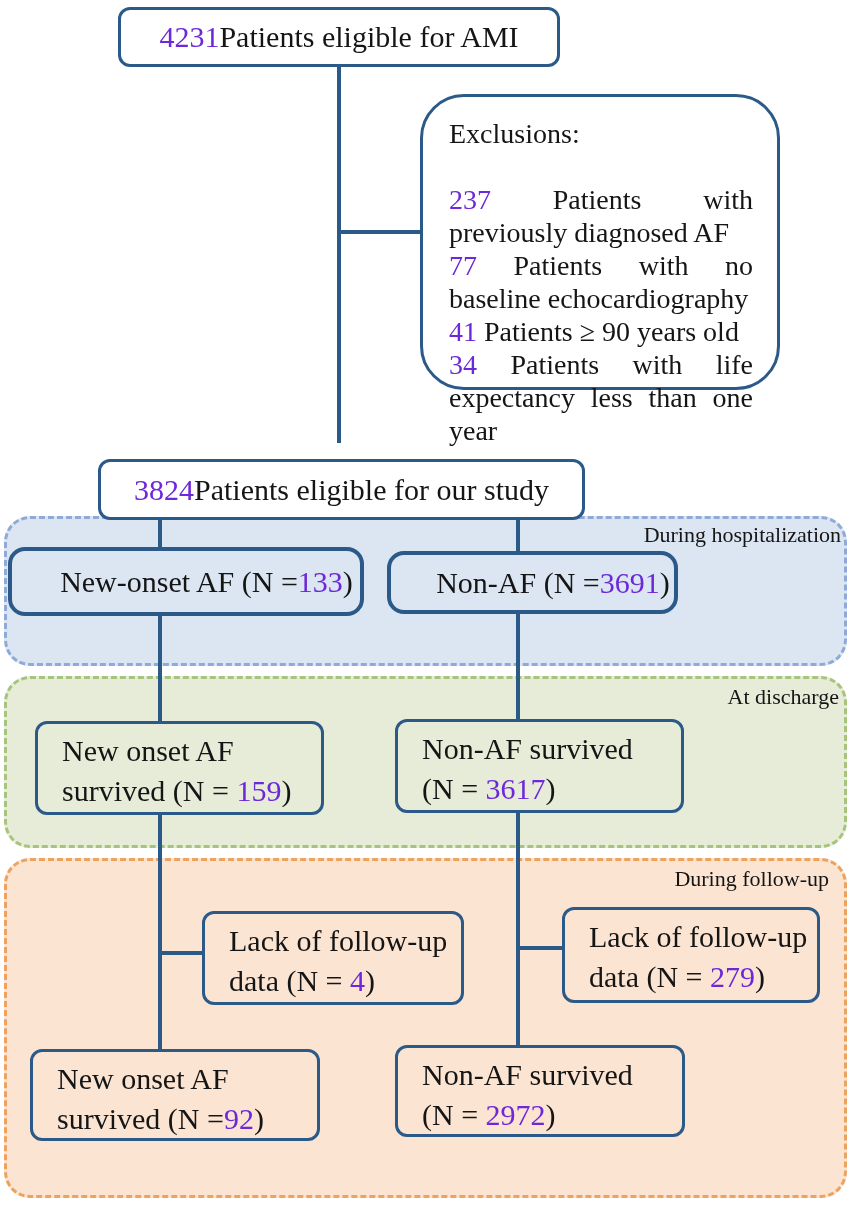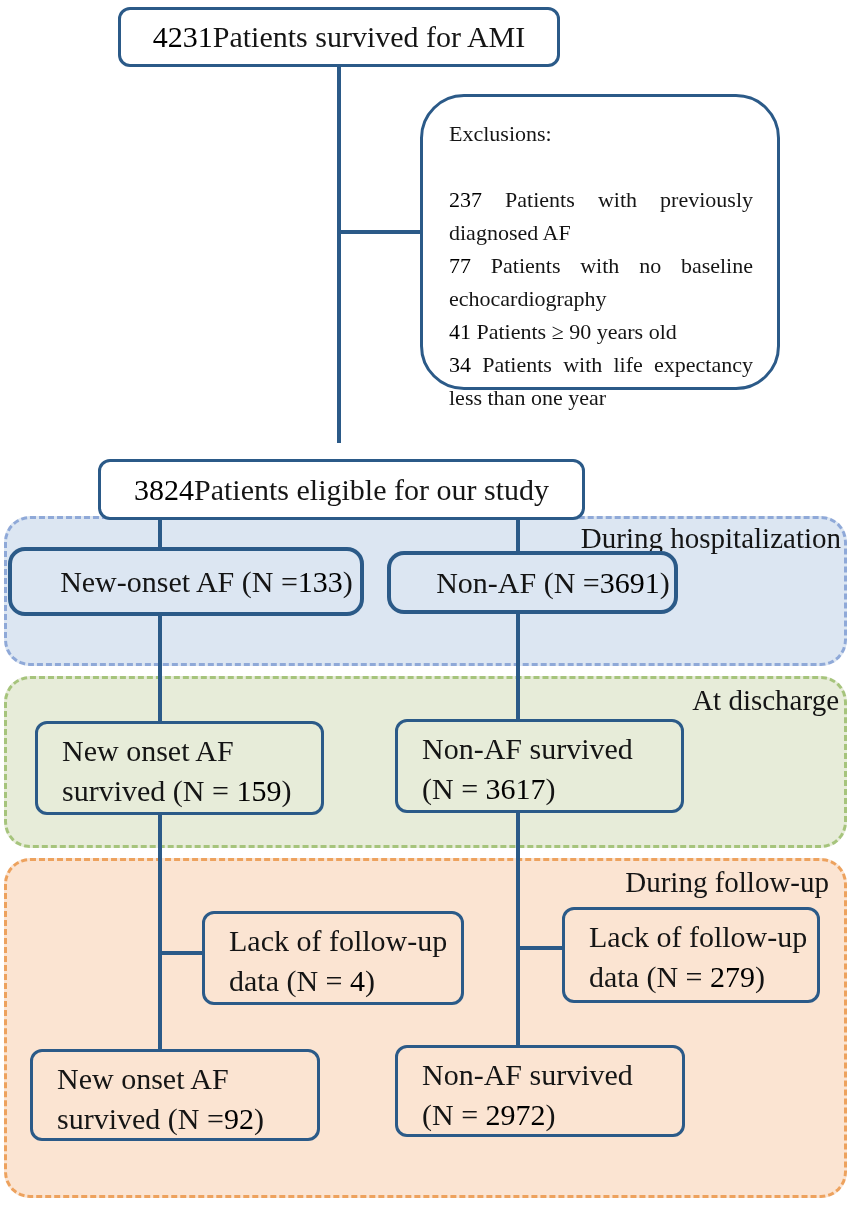--- a/index.html
+++ b/index.html
@@ -10,43 +10,43 @@
     font-family:"Liberation Serif","DejaVu Serif",serif;
     color:#151515;
     overflow:hidden;
   }
   
   .region{position:absolute;box-sizing:border-box;border-radius:26px;z-index:0;}
   .region-hosp{background:#dce6f2;border:3px dashed #8fa9d8;}
   .region-disch{background:#e7ecd9;border:3px dashed #a6c47c;}
   .region-fup{background:#fbe4d2;border:3px dashed #eda25e;}
   .section-label{
-    position:absolute;z-index:1;font-size:29px;white-space:nowrap;text-align:center;
+    position:absolute;z-index:1;font-size:22px;white-space:nowrap;text-align:center;
   }
   
   .conn{position:absolute;background:#2b5a88;z-index:1;}
   .conn.v{width:4px;}
   .conn.h{height:4px;}
   
   .box{
     position:absolute;box-sizing:border-box;z-index:2;
     border:3px solid #2b5a88;background:#ffffff;
     font-size:30px;line-height:40px;
   }
   .single{display:flex;align-items:center;justify-content:center;
           white-space:nowrap;border-radius:12px;}
   .multi{border-radius:12px;padding:7px 6px 0 24px;}
   .bg-blue{background:#dce6f2;border-width:4px;border-radius:17px;padding-left:41px;}
   .bg-green{background:#e7ecd9;}
   .bg-orange{background:#fbe4d2;}
-  .red{color:#000000;}
+  .red{color:#6d28d9;}
   
   .excl{
     border-radius:44px;padding:20px 24px 0 26px;
-    font-size:22px;line-height:33px;
+    font-size:28px;line-height:33px;
   }
   .excl-title{margin-bottom:33px;}
   .excl-item{text-align:justify;}
 </style>
 </head>
 <body>
 
 <div id="stage">
 
   <div class="region region-hosp" style="left:4px;top:516px;width:843px;height:150px;"></div>
@@ -67,21 +67,21 @@
   <div class="conn v" style="left:516px;top:612px;height:110px;"></div>
 
   <div class="conn v" style="left:158px;top:813px;height:240px;"></div>
   <div class="conn v" style="left:516px;top:811px;height:238px;"></div>
 
   <div class="conn h" style="left:158px;top:951px;width:46px;"></div>
   <div class="conn h" style="left:516px;top:946px;width:48px;"></div>
 
   <div class="box single" style="left:118px;top:7px;width:442px;height:60px;">
     <span class="red">4231</span>
-      <span> Patients survived for AMI</span>
+      <span> Patients eligible for AMI</span>
   </div>
 
   <div class="box excl" style="left:420px;top:94px;width:360px;height:296px;">
     <div class="excl-title">Exclusions:</div>
     <div class="excl-item">
       <span class="red">237</span><span> Patients with previously diagnosed AF</span>
     </div>
     <div class="excl-item">
       <span class="red">77</span><span> Patients with no baseline echocardiography</span>
     </div>

